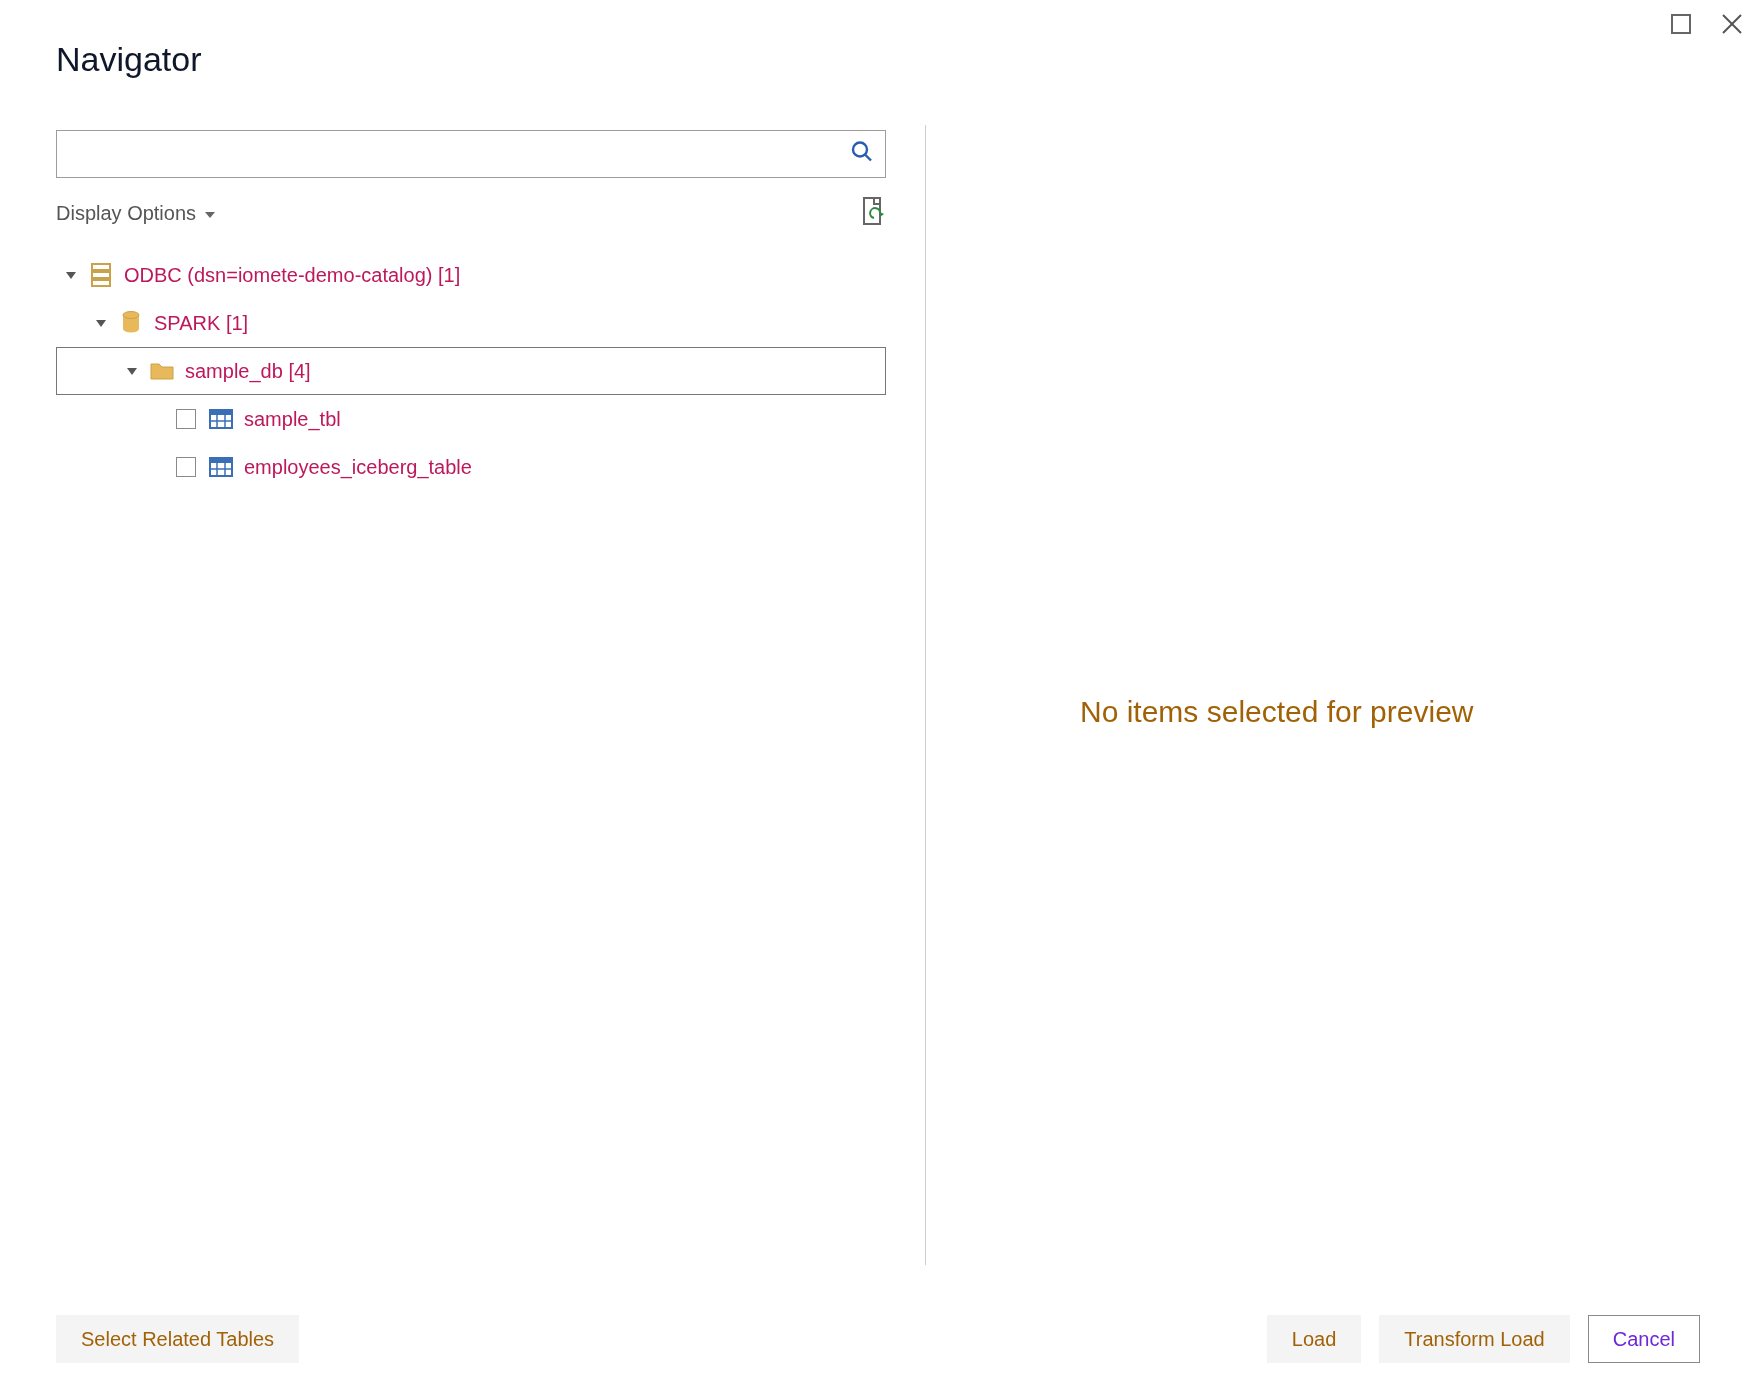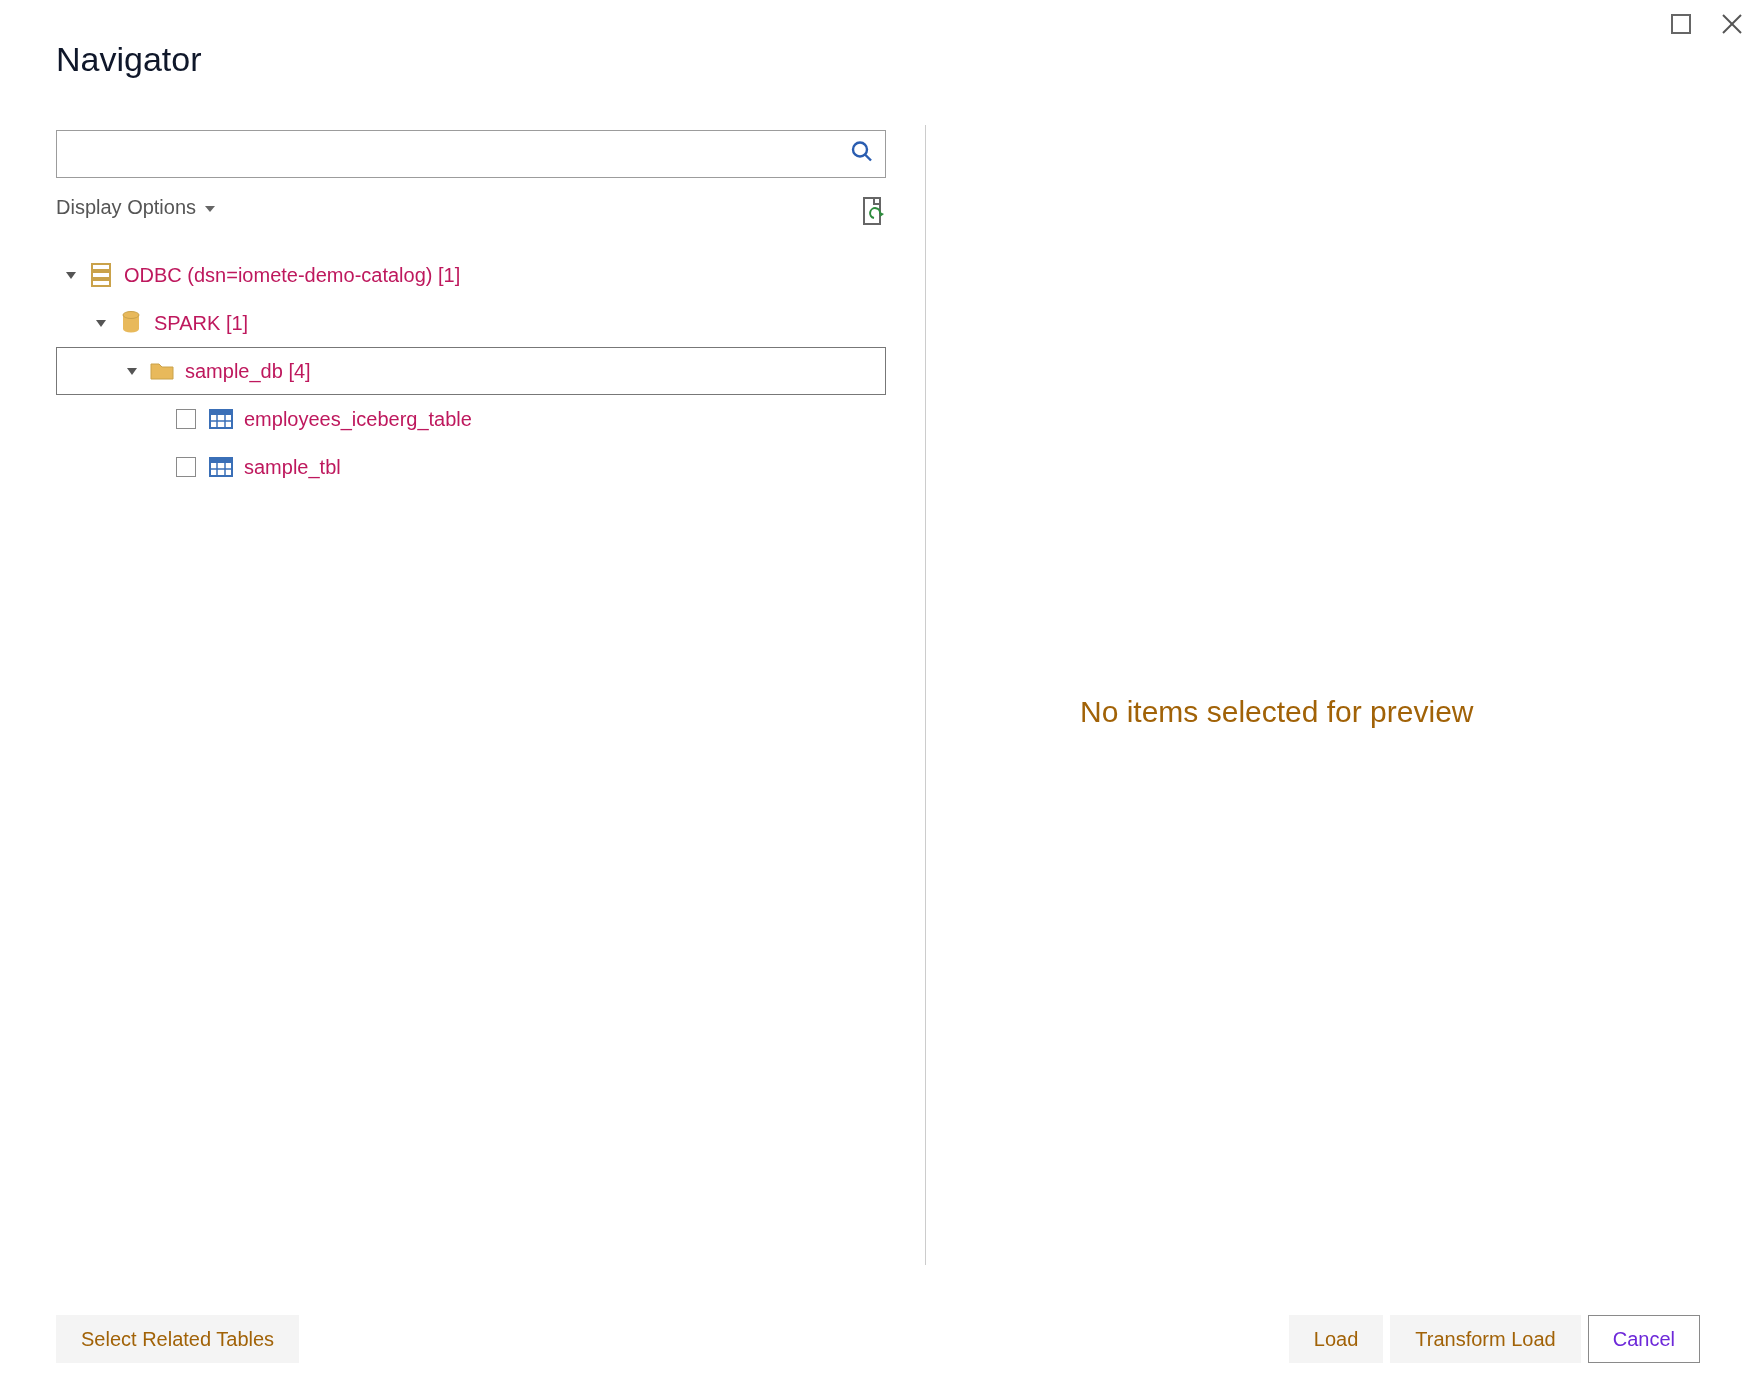--- a/index.html
+++ b/index.html
@@ -24,21 +24,21 @@
   .search-wrap{
     position:relative;width:830px;height:48px;border:1px solid #9c9c9c;box-sizing:border-box;
   }
   .search-input{
     width:100%;height:100%;border:none;outline:none;padding:0 52px 0 12px;font-size:20px;box-sizing:border-box;background:transparent;
   }
   .search-icon{
     position:absolute;right:12px;top:50%;transform:translateY(-50%);
   }
   .options-row{
-    margin-top:18px;display:flex;align-items:flex-start;justify-content:space-between;width:830px;
+    margin-top:18px;display:flex;align-items:center;justify-content:space-between;width:830px;
     color:#555;
   }
   .display-options{display:flex;align-items:center;gap:8px;cursor:default}
   .refresh-icon{cursor:pointer}
   .tree{
     margin-top:20px;width:830px;user-select:none;
   }
   .tree-row{
     display:flex;align-items:center;height:48px;padding-left:4px;box-sizing:border-box;
     color:#be185d;
@@ -57,21 +57,21 @@
   }
   .footer{
     position:absolute;left:56px;right:56px;bottom:30px;height:54px;
     display:flex;align-items:center;justify-content:space-between;
   }
   .btn{
     height:48px;padding:0 24px;font-size:20px;display:flex;align-items:center;justify-content:center;
     border:1px solid transparent;background:#f4f4f4;color:#a16207;cursor:default;box-sizing:border-box;
   }
   .btn.enabled{border:1px solid #8a8a8a;background:#fff;color:#6d28d9;cursor:pointer}
-  .footer-right{display:flex;gap:7px}
+  .footer-right{display:flex;gap:18px}
 </style>
 </head>
 <body>
 
 <div class="window-controls">
   <span>
     <svg width="22" height="22" viewBox="0 0 22 22">
       <rect x="2" y="2" width="18" height="18" fill="none" stroke="#666" stroke-width="2"></rect>
     </svg>
   </span>
@@ -174,39 +174,39 @@
       <span class="chk"></span>
       <span class="node-icon">
         <svg width="24" height="20" viewBox="0 0 24 20">
           <rect x="1" y="1" width="22" height="18" fill="#fff" stroke="#3a6fb7" stroke-width="2"></rect>
           <rect x="1" y="1" width="22" height="5" fill="#3a6fb7"></rect>
           <line x1="8" y1="1" x2="8" y2="19" stroke="#3a6fb7" stroke-width="1.5"></line>
           <line x1="16" y1="1" x2="16" y2="19" stroke="#3a6fb7" stroke-width="1.5"></line>
           <line x1="1" y1="12" x2="23" y2="12" stroke="#3a6fb7" stroke-width="1.5"></line>
         </svg>
       </span>
-      <span class="tree-label">employees_iceberg_table</span>
+      <span class="tree-label">sample_tbl</span>
     </div>
 
     <div class="tree-row">
       <span class="indent" style="width:88px"></span>
       <span class="caret blank">
           <svg width="14" height="14"></svg>
         </span>
       <span class="chk"></span>
       <span class="node-icon">
         <svg width="24" height="20" viewBox="0 0 24 20">
           <rect x="1" y="1" width="22" height="18" fill="#fff" stroke="#3a6fb7" stroke-width="2"></rect>
           <rect x="1" y="1" width="22" height="5" fill="#3a6fb7"></rect>
           <line x1="8" y1="1" x2="8" y2="19" stroke="#3a6fb7" stroke-width="1.5"></line>
           <line x1="16" y1="1" x2="16" y2="19" stroke="#3a6fb7" stroke-width="1.5"></line>
           <line x1="1" y1="12" x2="23" y2="12" stroke="#3a6fb7" stroke-width="1.5"></line>
         </svg>
       </span>
-      <span class="tree-label">sample_tbl</span>
+      <span class="tree-label">employees_iceberg_table</span>
     </div>
 
   </div>
 </div>
 
 <div class="divider"></div>
 
 <div class="preview-text">No items selected for preview</div>
 
 <div class="footer">

